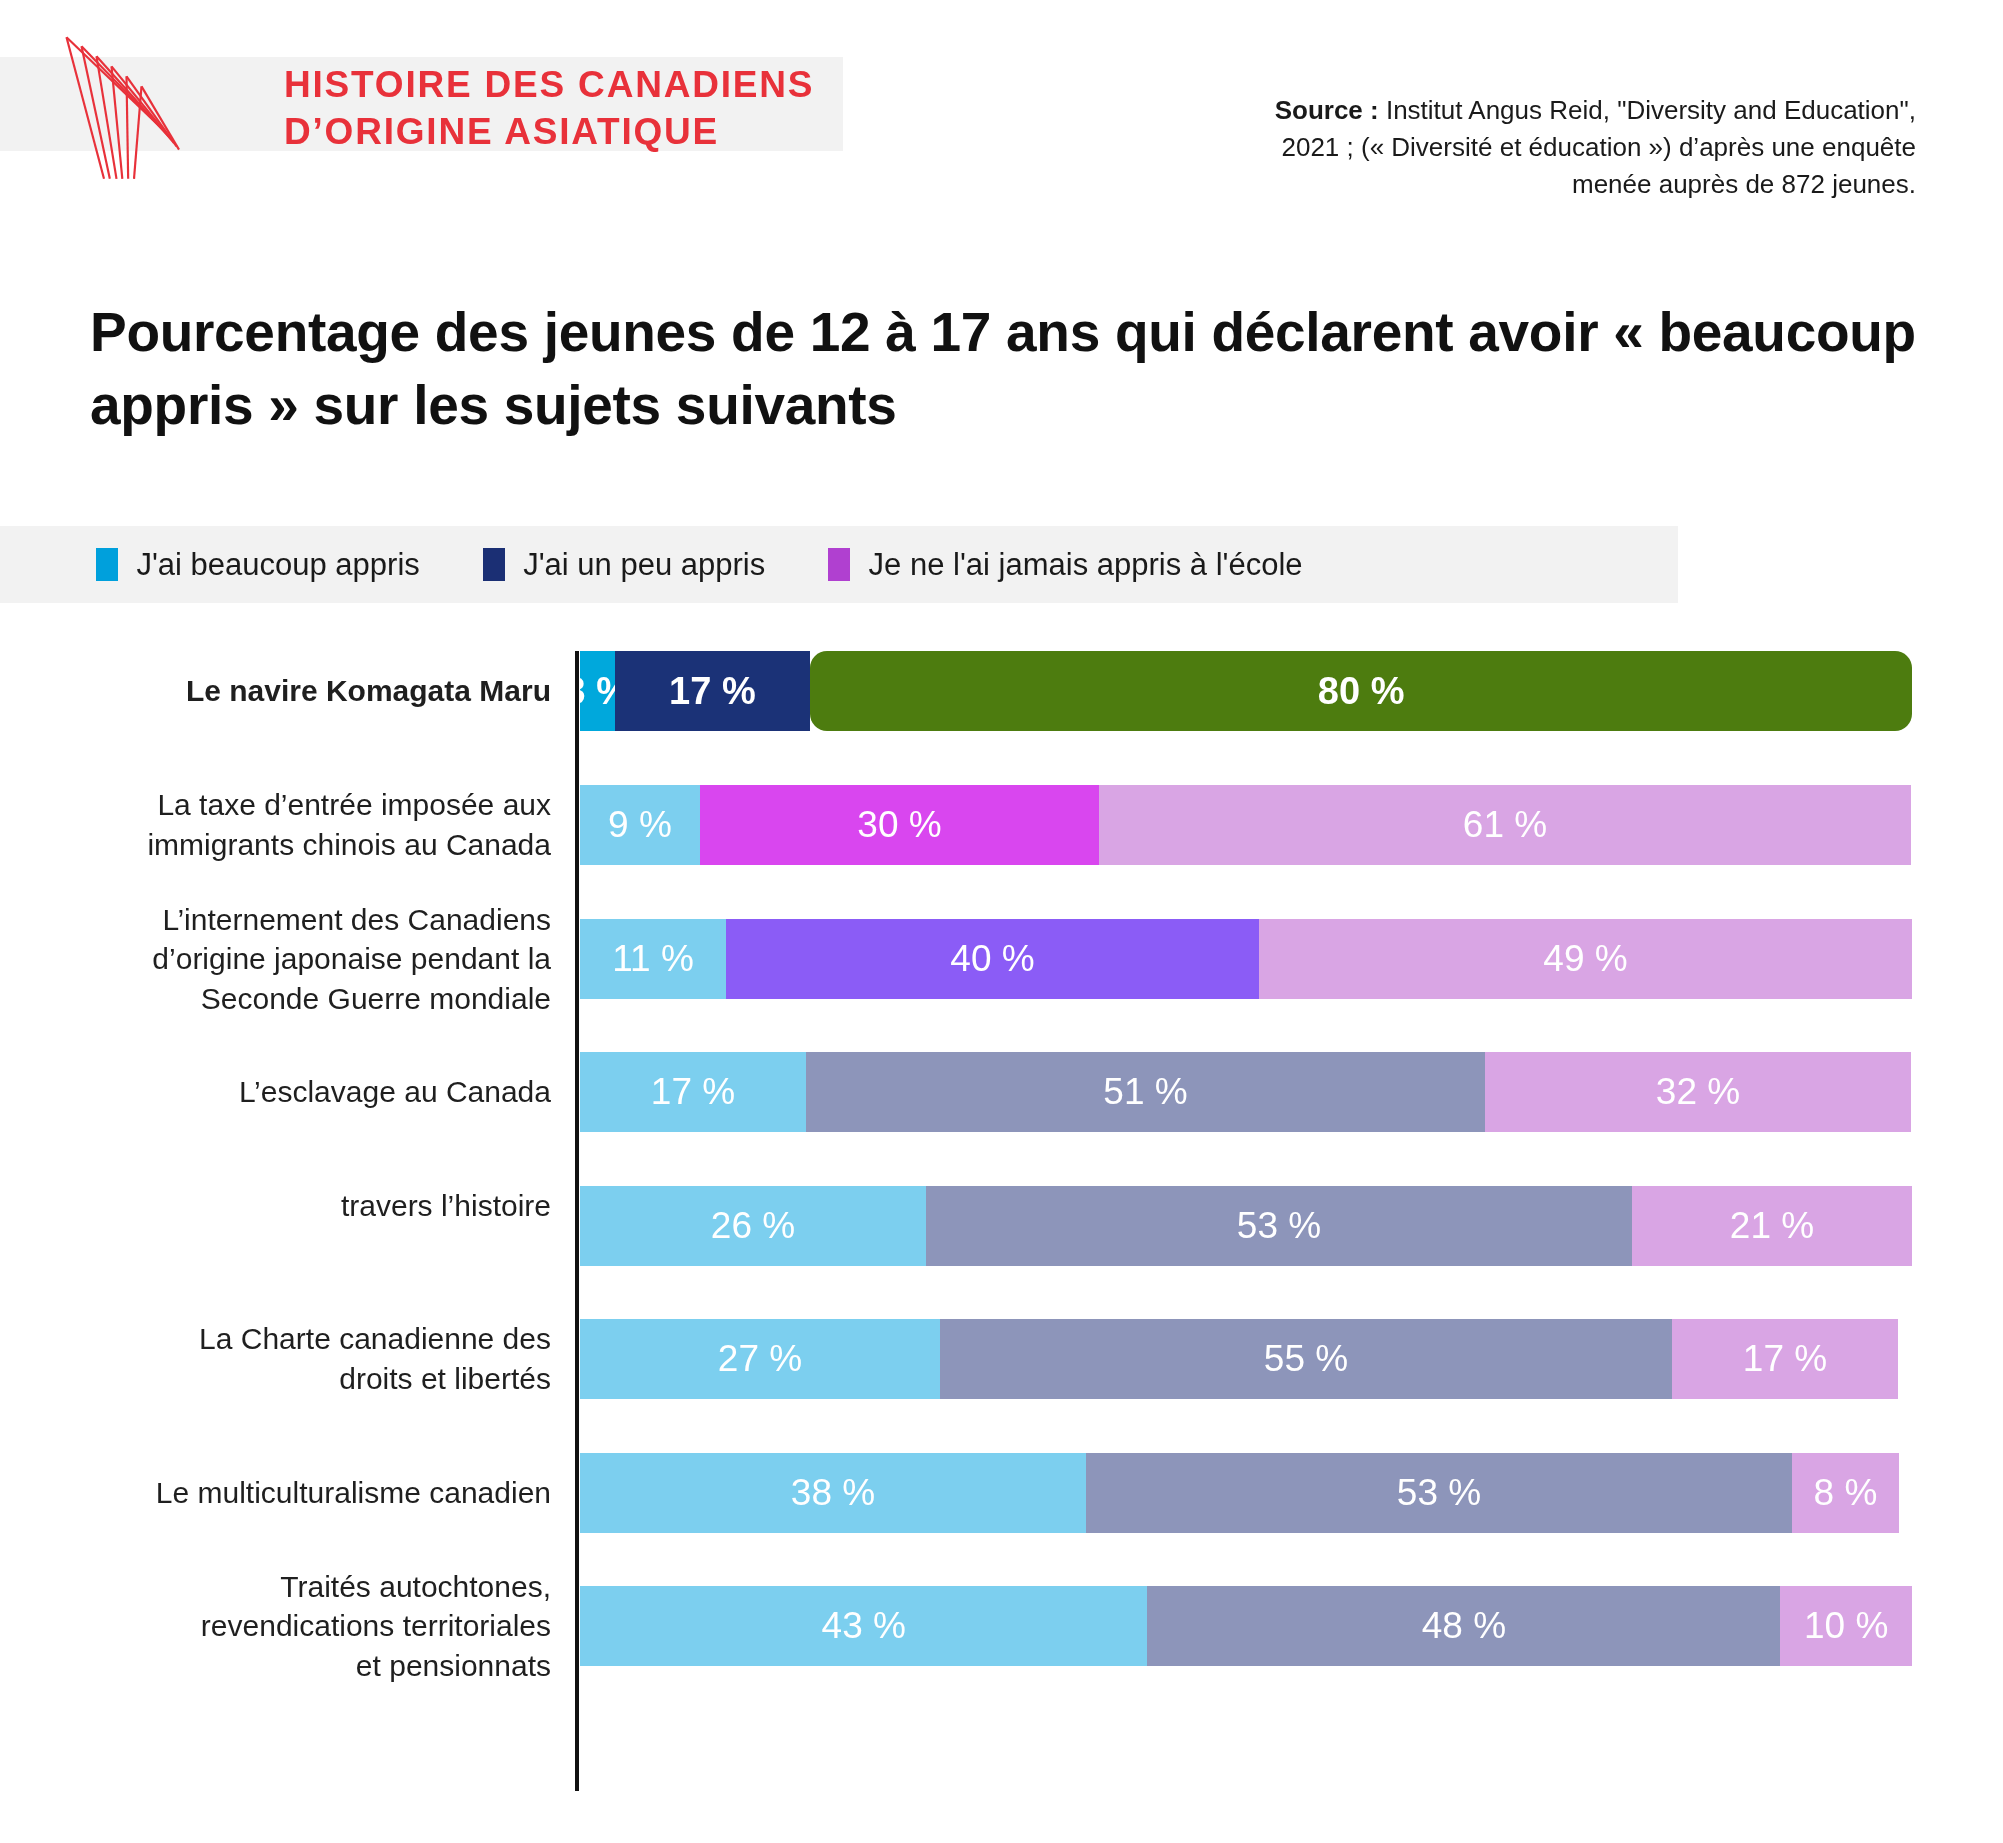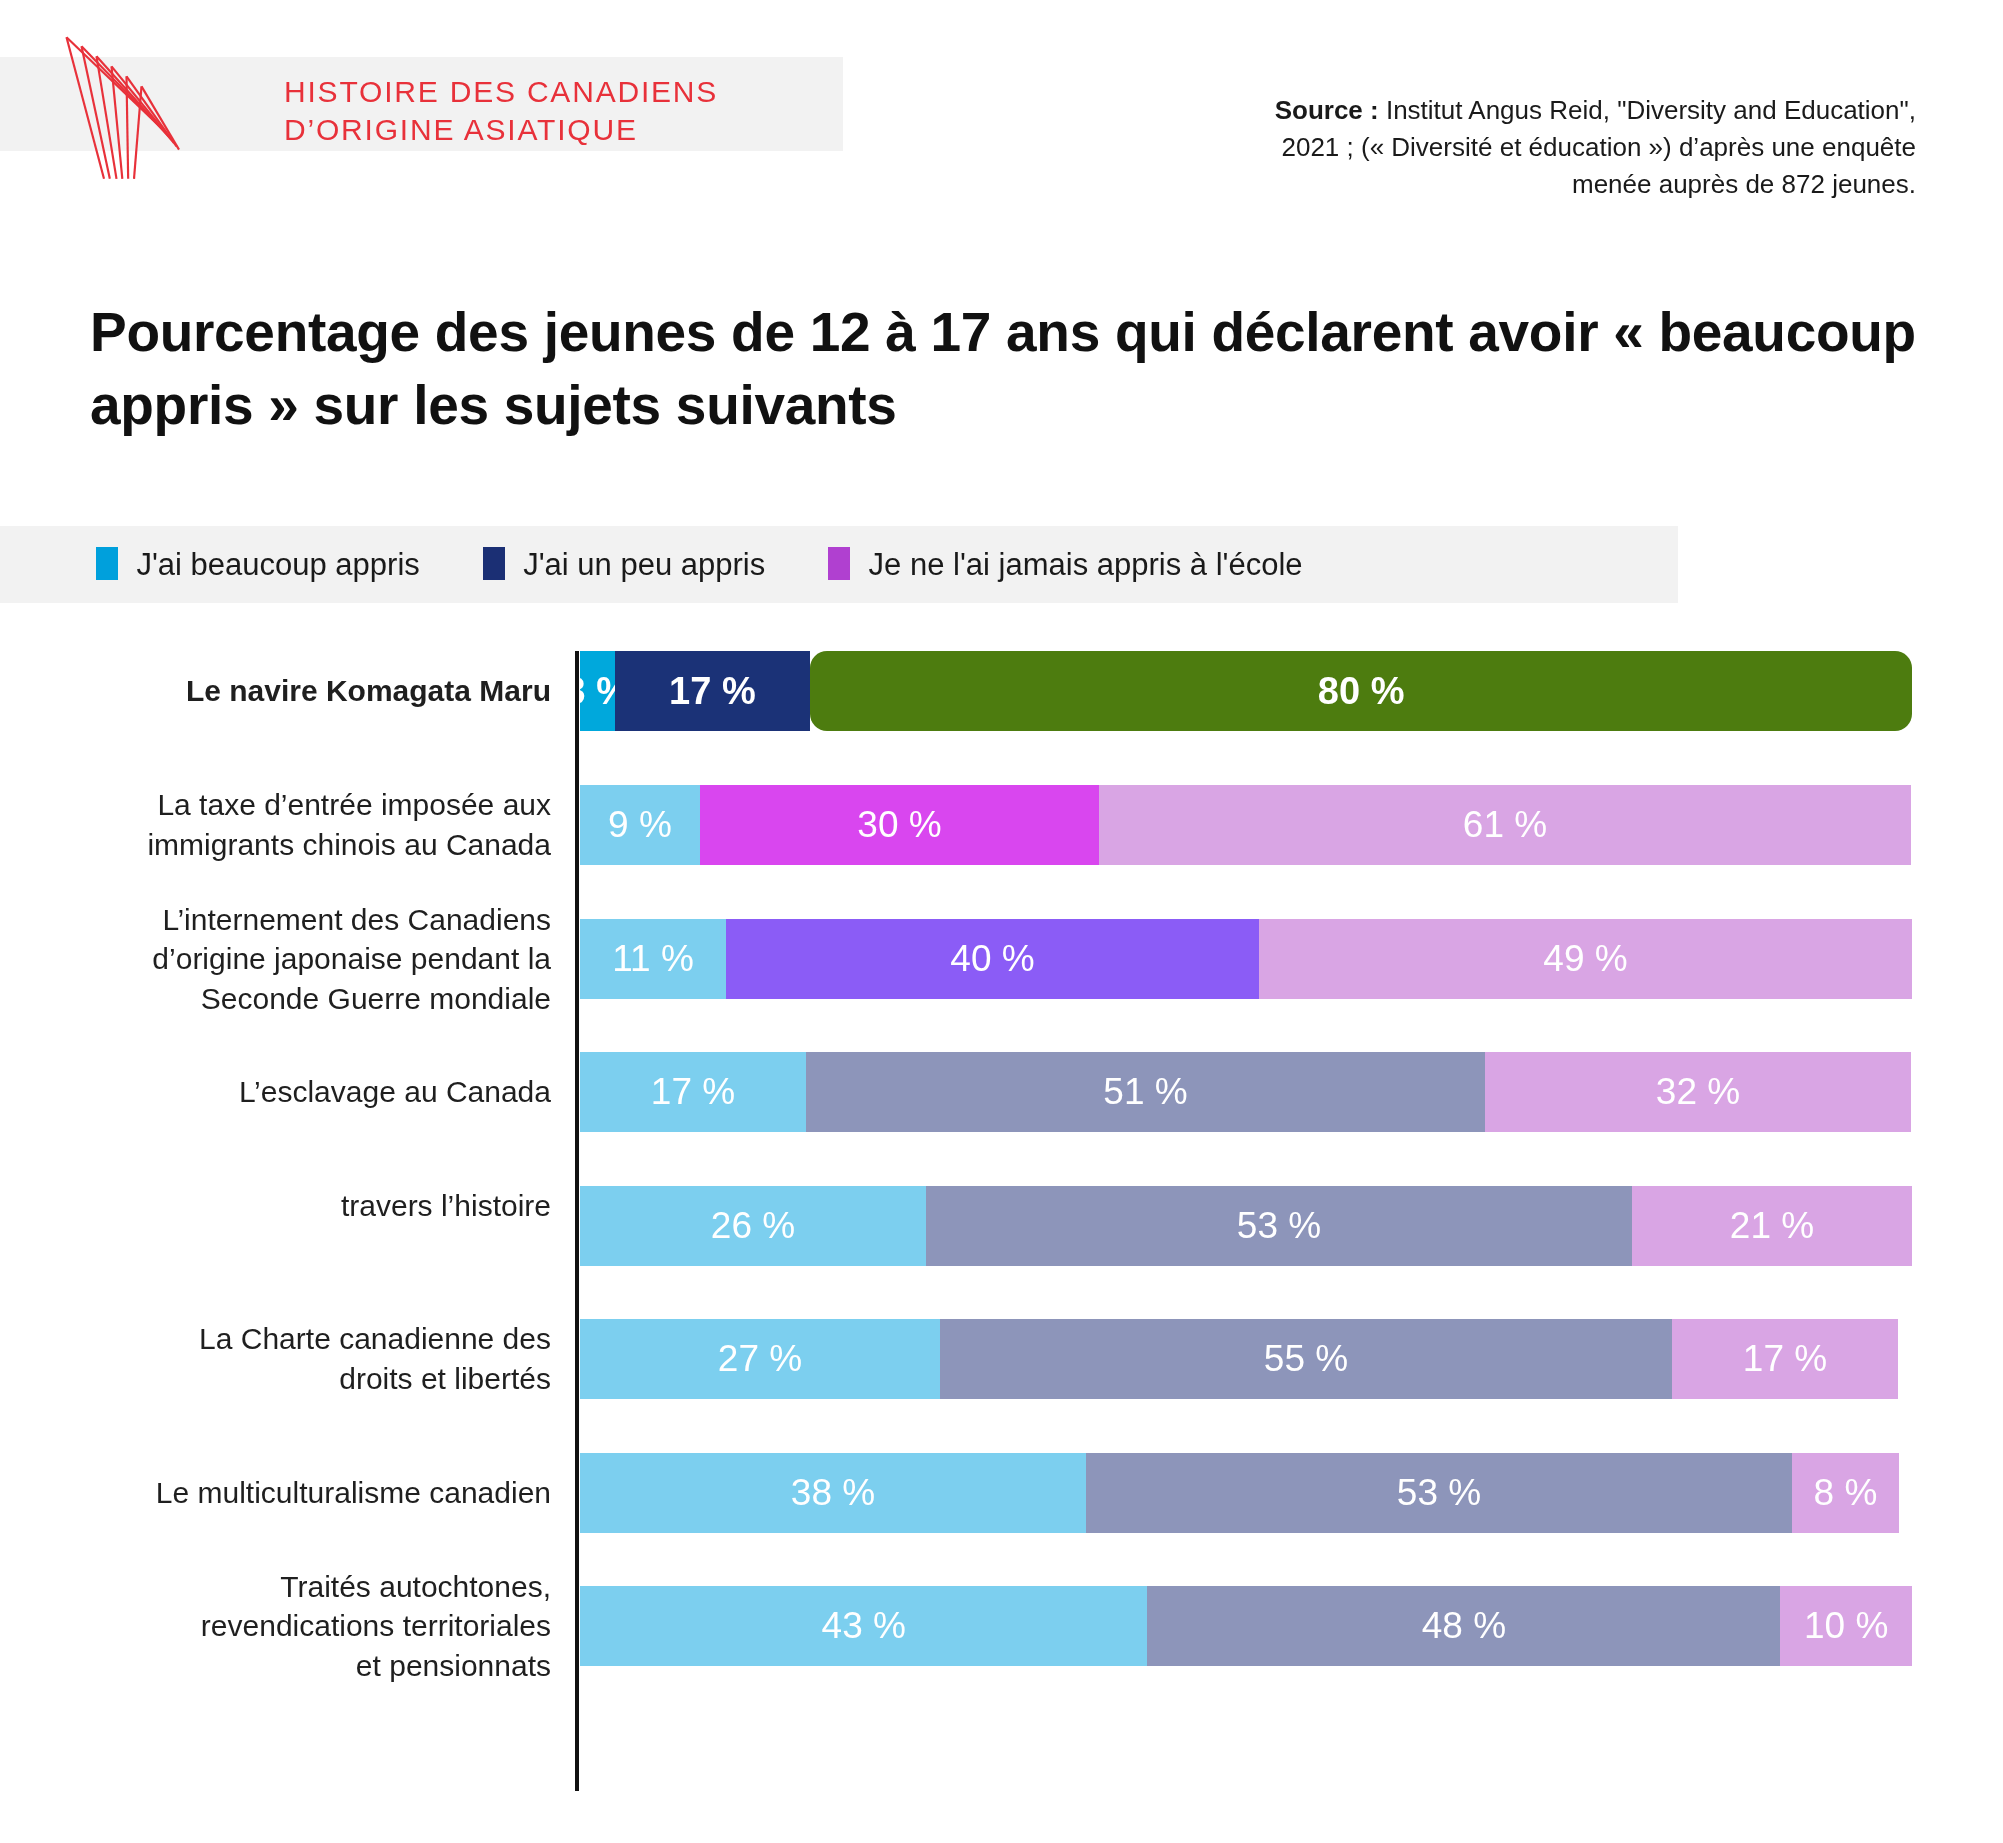--- a/index.html
+++ b/index.html
@@ -9,40 +9,40 @@
     font-family:"Liberation Sans", sans-serif;
     color:#1a1a1a;
     overflow:hidden;
     position:relative;
   }
   
   #header{position:absolute;left:0;top:0;width:2004px;height:250px;}
   #brand-band{position:absolute;left:0;top:57px;width:843px;height:94px;background:#f2f2f2;}
   #logo-mark{position:absolute;left:58px;top:33px;width:192px;height:150px;}
   #brand-text{
-    position:absolute;left:284px;top:73px;width:534px;
-    color:#e8313a;font-size:30px;letter-spacing:1.8px;line-height:1.26;
-    font-family:"Liberation Sans", sans-serif;font-weight:400;
+    position:absolute;left:284px;top:62px;width:534px;
+    color:#e8313a;font-size:37px;letter-spacing:1.8px;line-height:1.26;
+    font-family:"Liberation Sans", sans-serif;font-weight:700;
   }
   #brand-text div{white-space:nowrap;}
   #source{
     position:absolute;right:88px;top:92px;width:685px;
     text-align:right;font-size:26px;line-height:1.42;color:#1a1a1a;
   }
   #source b{font-weight:bold;}
   
   #chart-title{
     position:absolute;left:90px;top:296px;width:1828px;
     font-size:55px;font-weight:bold;line-height:1.32;color:#111111;
     letter-spacing:-0.3px;
   }
   
   #legend-band{position:absolute;left:0;top:526px;width:1678px;height:77px;background:#f2f2f2;}
   #legend{position:absolute;left:96px;top:541px;height:47px;display:flex;align-items:center;}
-  .legend-item{display:flex;align-items:flex-start;margin-right:63px;}
+  .legend-item{display:flex;align-items:center;margin-right:63px;}
   .legend-swatch{width:22px;height:33px;margin-right:18.4px;flex:none;}
   .legend-label{font-size:31px;color:#1a1a1a;white-space:nowrap;}
   
   #plot{position:absolute;left:0;top:643px;width:2004px;height:1169px;}
   #axis-line{position:absolute;left:575px;top:8.3px;width:4.2px;height:1140px;background:#111111;}
   .row{position:absolute;left:0;width:2004px;}
   .row-label{
     position:absolute;left:67px;width:484px;
     text-align:right;font-size:30px;line-height:1.32;color:#1f1f1f;
   }

